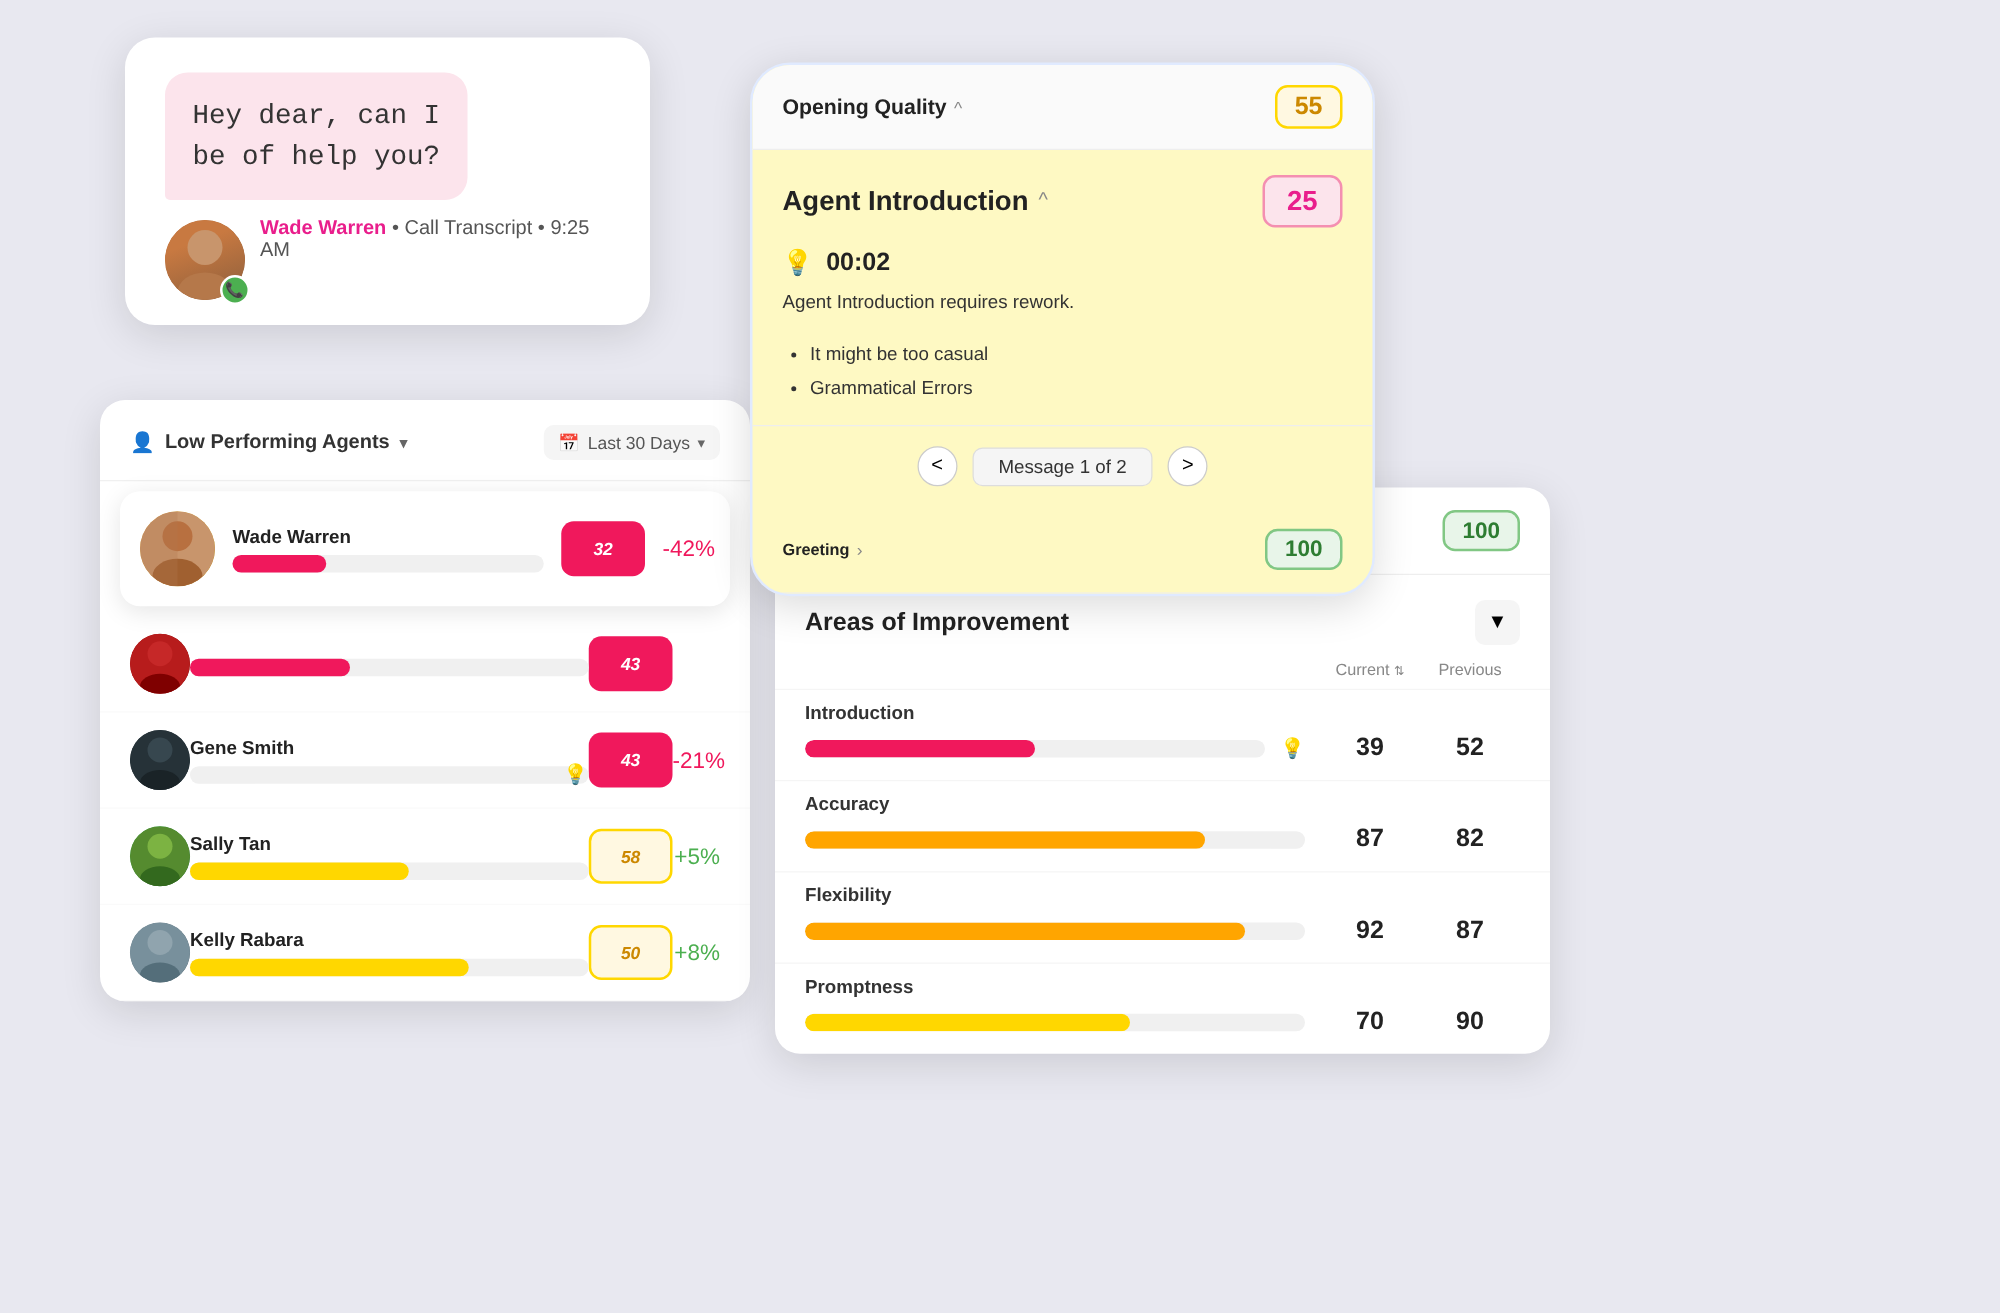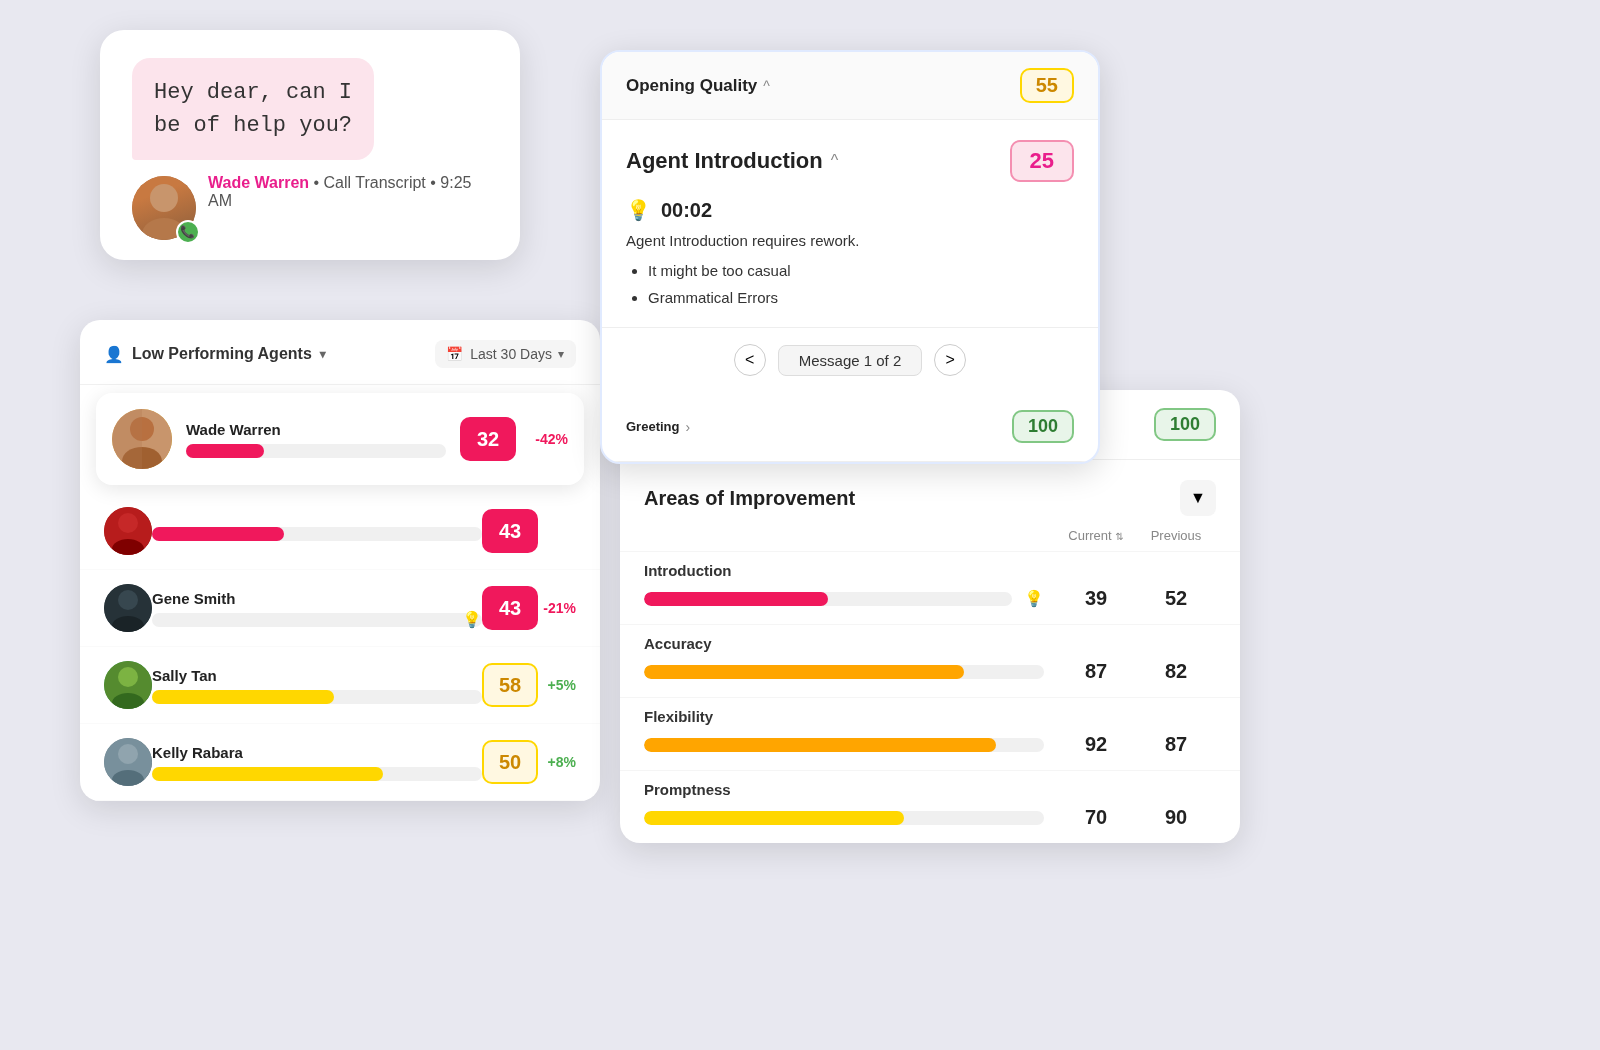--- a/index.html
+++ b/index.html
@@ -153,34 +153,35 @@
       overflow: visible;
       position: relative;
     }
     .bar-fill {
       height: 100%;
       border-radius: 7px;
     }
     .bar-pink { background: #f0185c; }
     .bar-yellow { background: #FFD700; }
     .agent-score-badge {
-      width: 56px;
+      width: 67px;
       height: 44px;
       border-radius: 10px;
       display: flex;
       align-items: center;
       justify-content: center;
-      font-size: 20px;
+      font-size: 14px;
       font-weight: 700;
       flex-shrink: 0;
+      font-style: italic;
     }
     .badge-pink { background: #f0185c; color: white; }
     .agent-delta {
-      font-size: 14px;
-      font-weight: 700;
+      font-size: 18px;
+      font-weight: 400;
       width: 38px;
       text-align: right;
     }
     .delta-neg { color: #f0185c; }
     .delta-pos { color: #4CAF50; }
 
     
     .wade-row {
       background: white;
       border-radius: 16px;
@@ -199,22 +200,22 @@
       border-radius: 50%;
       overflow: hidden;
       flex-shrink: 0;
     }
 
     
     .intro-card {
       position: absolute;
       top: 50px;
       left: 600px;
-      background: #ffffff;
-      border-radius: 20px;
+      background: #fef9c3;
+      border-radius: 32px;
       box-shadow: 0 8px 32px rgba(0,0,0,0.14);
       width: 500px;
       z-index: 11;
       overflow: hidden;
       border: 2px solid #e0eaff;
     }
     .opening-quality-bar {
       display: flex;
       align-items: center;
       justify-content: space-between;
@@ -266,21 +267,21 @@
       margin-bottom: 10px;
     }
     .time-text {
       font-size: 20px;
       font-weight: 700;
       color: #222;
     }
     .rework-text {
       font-size: 15px;
       color: #333;
-      margin-bottom: 8px;
+      margin-bottom: 20px;
     }
     .bullet-list {
       list-style: disc;
       padding-left: 22px;
       font-size: 15px;
       color: #333;
       line-height: 1.8;
     }
     .message-nav {
       display: flex;

